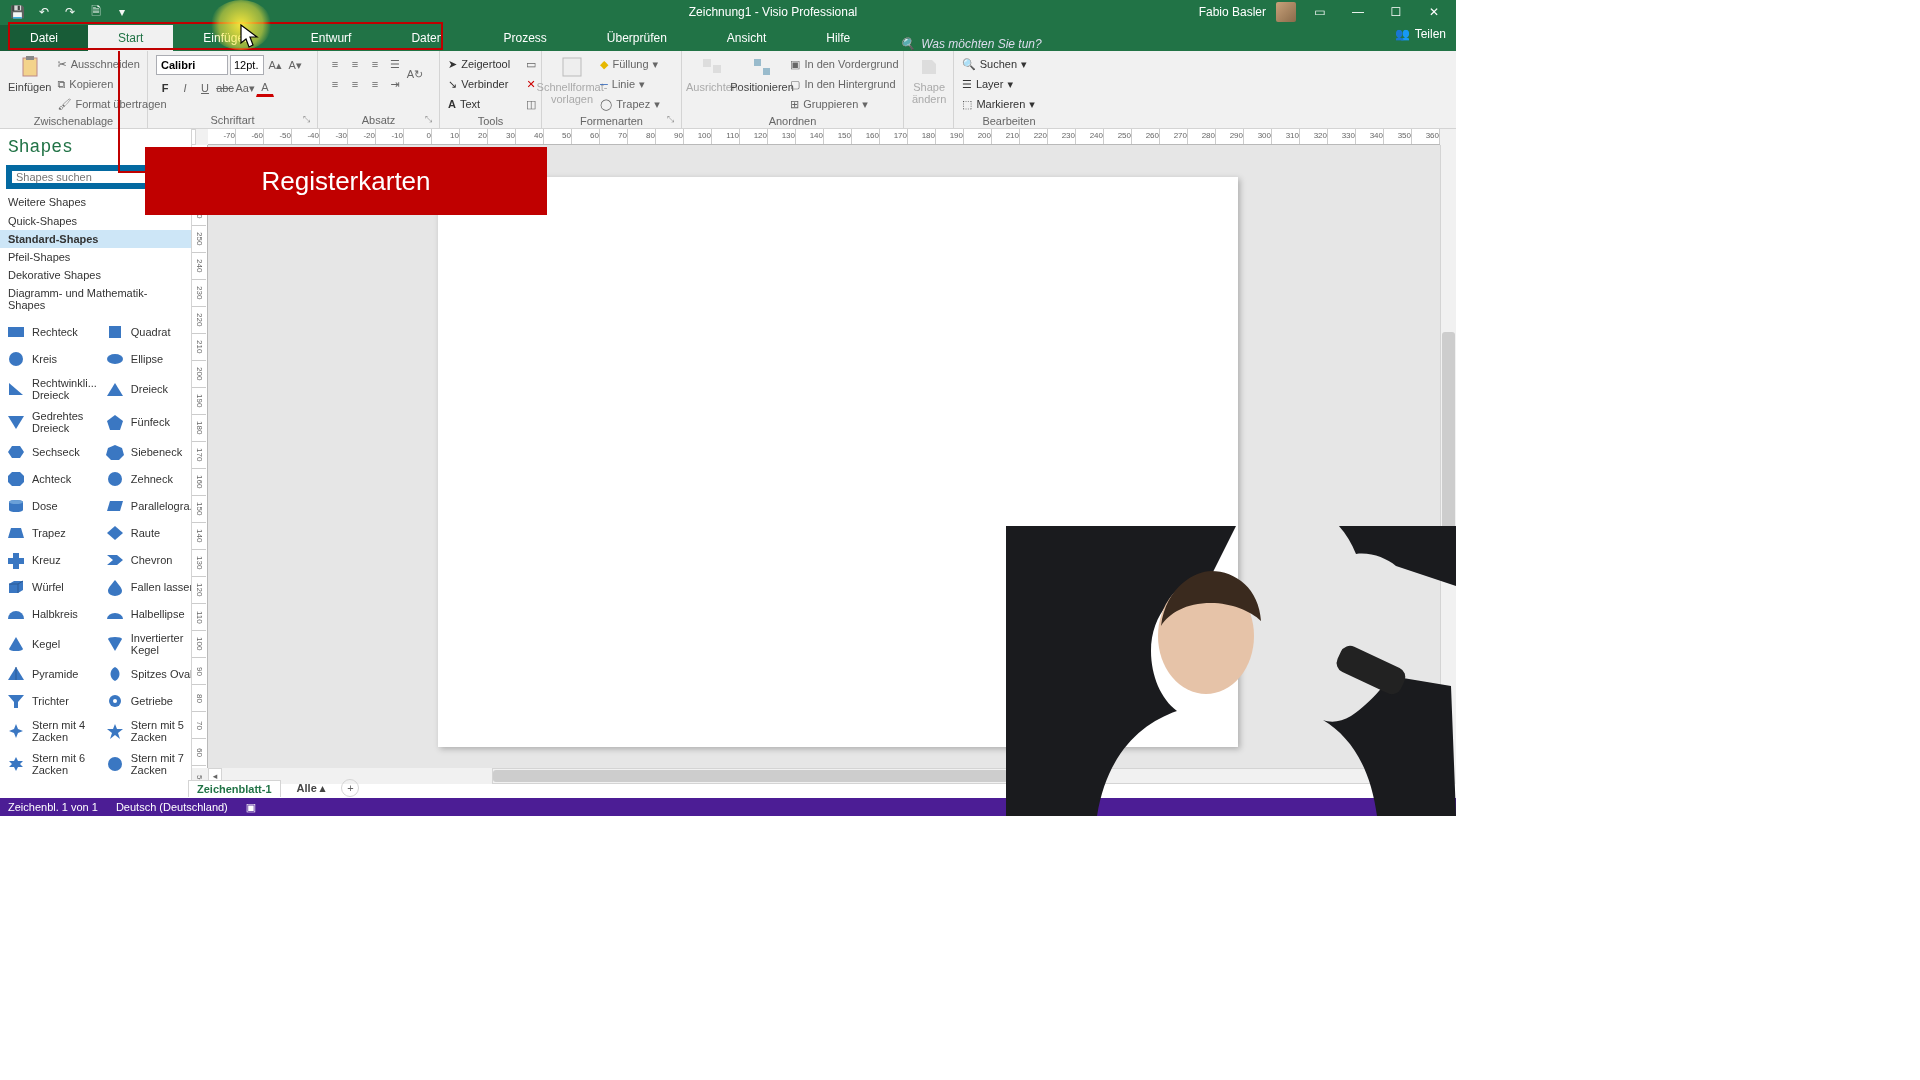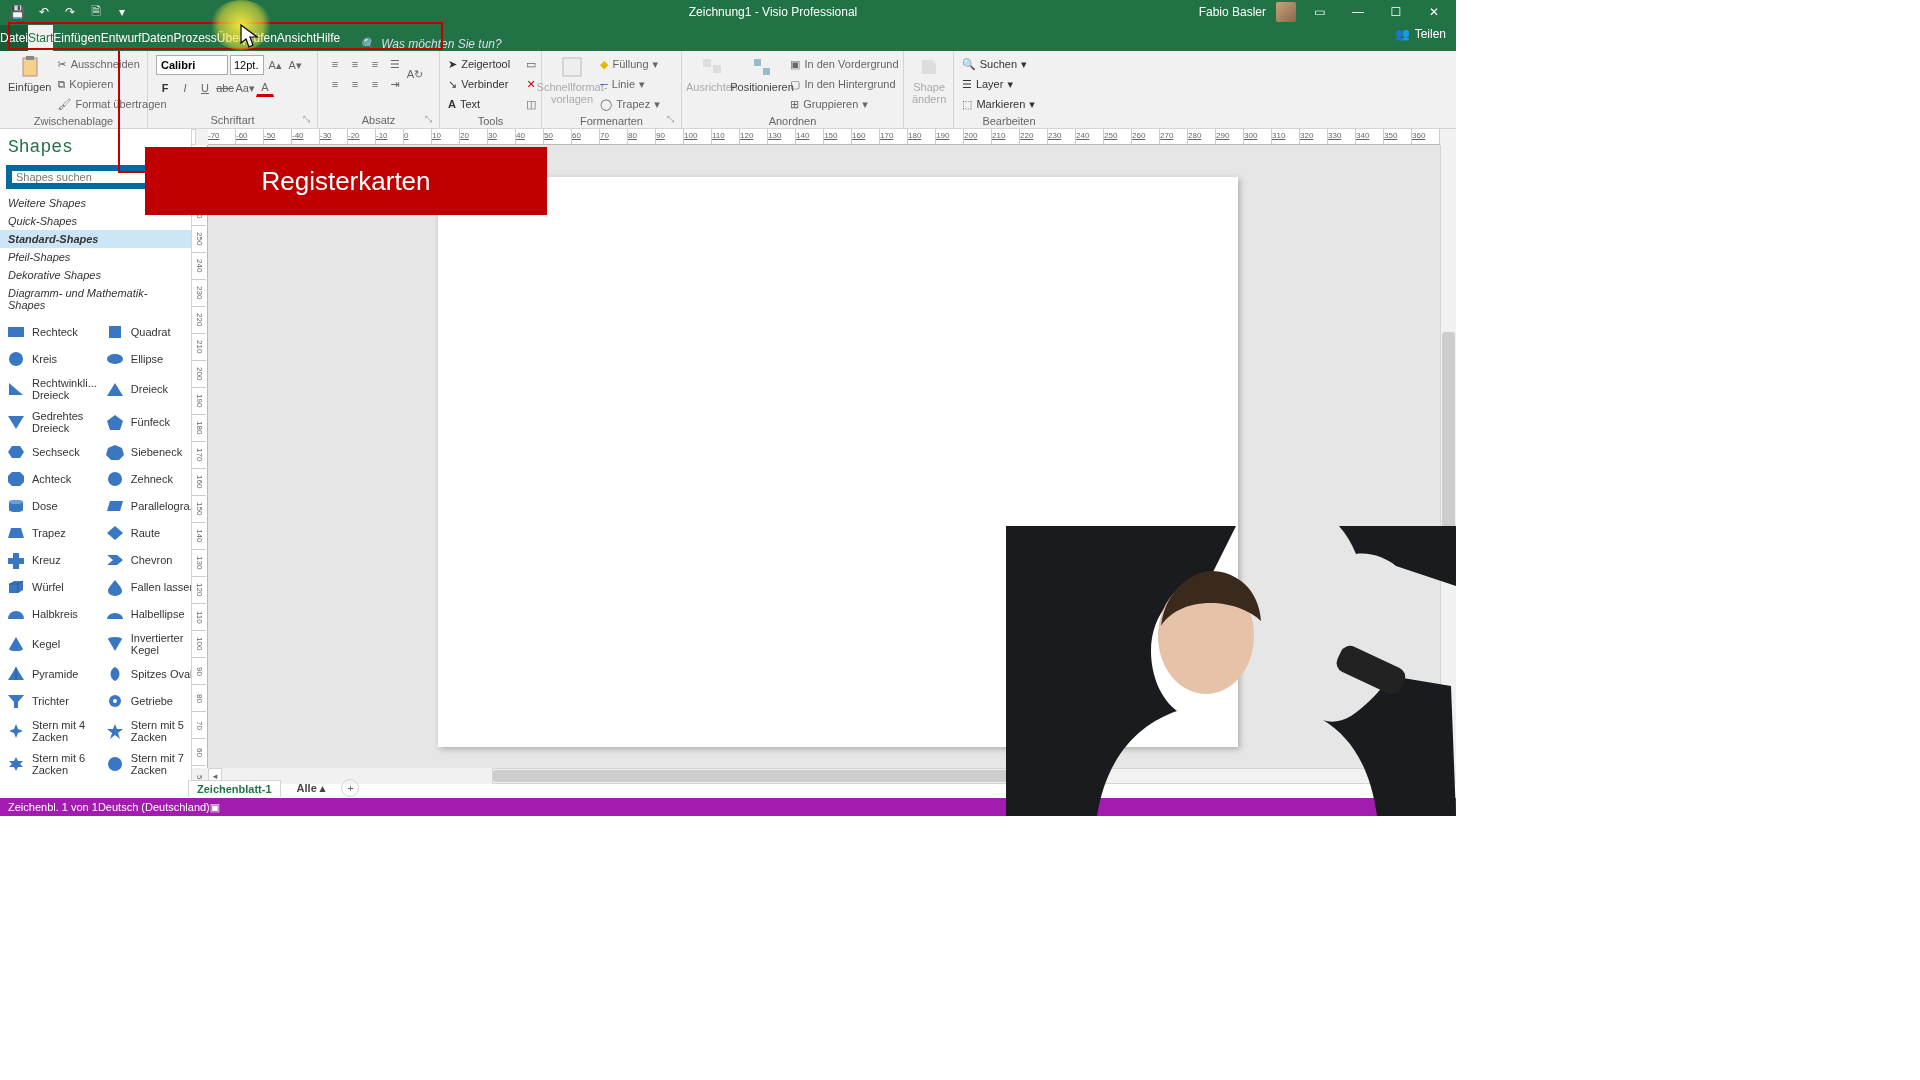--- a/index.html
+++ b/index.html
@@ -10,21 +10,21 @@
 .qat { display: flex; gap: 10px; padding-left: 10px; align-items: center; }
 .qat-btn { width: 16px; height: 16px; display: flex; align-items: center; justify-content: center; color: #fff; font-size: 12px; opacity: 0.95; }
 .doc-title { position: absolute; left: 50%; transform: translateX(-50%); font-size: 12px; color: #fff; margin-left: 45px; }
 .user-area { position: absolute; right: 8px; display: flex; align-items: center; gap: 10px; }
 .user-name { font-size: 12px; color: #ffffff; }
 .avatar { width: 20px; height: 20px; background: linear-gradient(135deg,#c9a27a,#8a6a4a); border-radius: 2px; }
 .win-btn { width: 28px; height: 20px; display: flex; align-items: center; justify-content: center; color: #fff; }
 
 
 .tabs-row { height: 27px; background: #217346; display: flex; align-items: flex-end; position: relative; }
-.tab { padding: 0 0; height: 26px; line-height: 26px; color: #fff; font-size: 12px; cursor: pointer; }
+.tab { padding: 0 30px; height: 26px; line-height: 26px; color: #fff; font-size: 12px; cursor: pointer; }
 .tab.file { background: #185c37; }
 .tab.active { background: #f1f1f1; color: #217346; }
 .search-holder { margin-left: 20px; display: flex; align-items: center; gap: 6px; color: #dde; font-style: italic; font-size: 12px; }
 .share { position: absolute; right: 10px; top: 3px; display: flex; align-items: center; gap: 4px; color: #fff; font-size: 12px; }
 .tab-highlight-box { position: absolute; left: 8px; top: -2px; width: 435px; height: 28px; border: 2px solid #c00000; pointer-events: none; z-index: 10; }
 
 
 .ribbon { height: 78px; background: #f1f1f1; border-bottom: 1px solid #d4d4d4; display: flex; }
 .group { border-right: 1px solid #d4d4d4; padding: 4px 8px 2px; display: flex; flex-direction: column; justify-content: space-between; position: relative; }
 .group-label { font-size: 11px; color: #666; text-align: center; padding-top: 2px; }
@@ -48,31 +48,31 @@
 
 .workspace { position: absolute; top: 129px; left: 0; right: 0; bottom: 32px; display: flex; }
 
 
 .shapes-panel { width: 192px; background: #fff; border-right: 1px solid #d4d4d4; display: flex; flex-direction: column; overflow: hidden; }
 .shapes-header { padding: 8px 8px 4px; }
 .shapes-title { font-size: 18px; color: #217346; font-weight: 400; font-family: Liberation Mono, monospace; }
 .shapes-search { margin: 4px 6px; }
 .shapes-search input { width: 100%; height: 24px; border: 6px solid #0369a1; font-size: 11px; padding: 0 4px; }
 .stencil-nav { font-size: 11px; color: #333; }
-.stencil-nav .item { padding: 3px 8px; cursor: pointer; display: flex; align-items: center; justify-content: space-between; font-style: italic; }
+.stencil-nav .item { padding: 3px 8px; cursor: pointer; display: flex; justify-content: space-between; }
 .stencil-nav .item.sel { background: #cde6f7; font-weight: bold; }
 .shape-grid { display: grid; grid-template-columns: 1fr 1fr; gap: 0; padding: 4px 2px; overflow-y: auto; flex: 1; }
 .shape-item { display: flex; align-items: center; gap: 6px; padding: 4px 4px; font-size: 11px; color: #333; cursor: pointer; }
 .shape-icon { width: 20px; height: 18px; flex-shrink: 0; display: flex; align-items: center; justify-content: center; }
 .shape-icon svg { display: block; }
 
 
 .canvas-area { flex: 1; position: relative; background: #f1f1f1; overflow: hidden; }
 .ruler-h { position: absolute; top: 0; left: 16px; right: 16px; height: 16px; background: #fff; border-bottom: 1px solid #b9b9b9; font-size: 8px; color: #666; display: flex; }
-.ruler-h .tick { width: 51px; border-right: 1px solid #ccc; text-align: left; line-height: 14px; text-decoration: underline; }
+.ruler-h .tick { width: 51px; border-right: 1px solid #ccc; text-align: right; line-height: 14px; }
 .ruler-v { position: absolute; top: 16px; left: 0; bottom: 16px; width: 16px; background: #fff; border-right: 1px solid #b9b9b9; font-size: 8px; color: #666; }
 .ruler-v .tick { height: 27px; border-bottom: 1px solid #ccc; writing-mode: vertical-rl; text-align: center; line-height: 14px; }
 .canvas-inner { position: absolute; top: 16px; left: 16px; right: 16px; bottom: 16px; background: #e6e6e6; }
 .page { position: absolute; left: 230px; top: 32px; width: 800px; height: 570px; background: #fff; box-shadow: 2px 2px 6px rgba(0,0,0,0.25); }
 .collapse-handle { position: absolute; left: -6px; top: 0; width: 10px; height: 16px; font-size: 9px; color: #666; background:#fff; border:1px solid #d4d4d4; text-align:center; line-height:14px; }
 .hscroll { position: absolute; bottom: 0; left: 300px; right: 26px; height: 16px; background: #f1f1f1; border: 1px solid #d4d4d4; }
 .hscroll .thumb { position: absolute; left: 0; top: 1px; bottom: 1px; width: 55%; background: #cdcdcd; border-radius: 3px; }
 .canvas-nav-left { position: absolute; bottom: 0; left: 16px; width: 14px; height: 16px; background:#fff; border:1px solid #d4d4d4; font-size:9px; text-align:center; line-height:14px; color:#666; }
 .canvas-nav-right { position: absolute; bottom: 0; right: 10px; width: 14px; height: 16px; background:#fff; border:1px solid #d4d4d4; font-size:9px; text-align:center; line-height:14px; color:#666; }
 .vscroll { position: absolute; right: 0; top: 16px; width: 16px; bottom: 16px; background:#f1f1f1; border-left:1px solid #d4d4d4; }
@@ -87,21 +87,21 @@
 .yellow-glow { position: absolute; left: 210px; top: 0px; width: 62px; height: 50px; border-radius: 50%; background: radial-gradient(circle, rgba(255,235,59,0.95) 0%, rgba(255,235,59,0.5) 55%, rgba(255,235,59,0) 75%); z-index: 30; pointer-events:none; }
 .cursor-arrow { position: absolute; left: 240px; top: 24px; width: 20px; height: 26px; z-index: 31; pointer-events:none; }
 
 
 .page-tabs { position: absolute; left: 188px; bottom: 18px; height: 20px; display: flex; align-items: center; gap: 8px; font-size: 11px; }
 .page-tab { padding: 2px 8px; background: #fff; border: 1px solid #d4d4d4; border-bottom: none; color: #217346; font-weight: bold; }
 .page-tab.plain { font-weight: bold; color: #444; border: none; background: transparent; }
 .add-page { width: 18px; height: 18px; border: 1px solid #d4d4d4; border-radius: 50%; text-align: center; line-height: 16px; color: #666; }
 
 
-.statusbar { position: absolute; left: 0; right: 0; bottom: 0; height: 18px; background: #a21caf; color: #fff; font-size: 11px; display: flex; align-items: center; padding: 0 8px; gap: 0; }
+.statusbar { position: absolute; left: 0; right: 0; bottom: 0; height: 18px; background: #4c1d95; color: #fff; font-size: 11px; display: flex; align-items: center; padding: 0 8px; gap: 18px; }
 .statusbar .right { margin-left: auto; display: flex; gap: 10px; align-items: center; }
 
 
 .presenter { position: absolute; right: 0; bottom: 0; width: 450px; height: 290px; z-index: 40; pointer-events: none; }
 </style>
 </head>
 <body>
 
 <div class="titlebar">
   <div class="qat">

